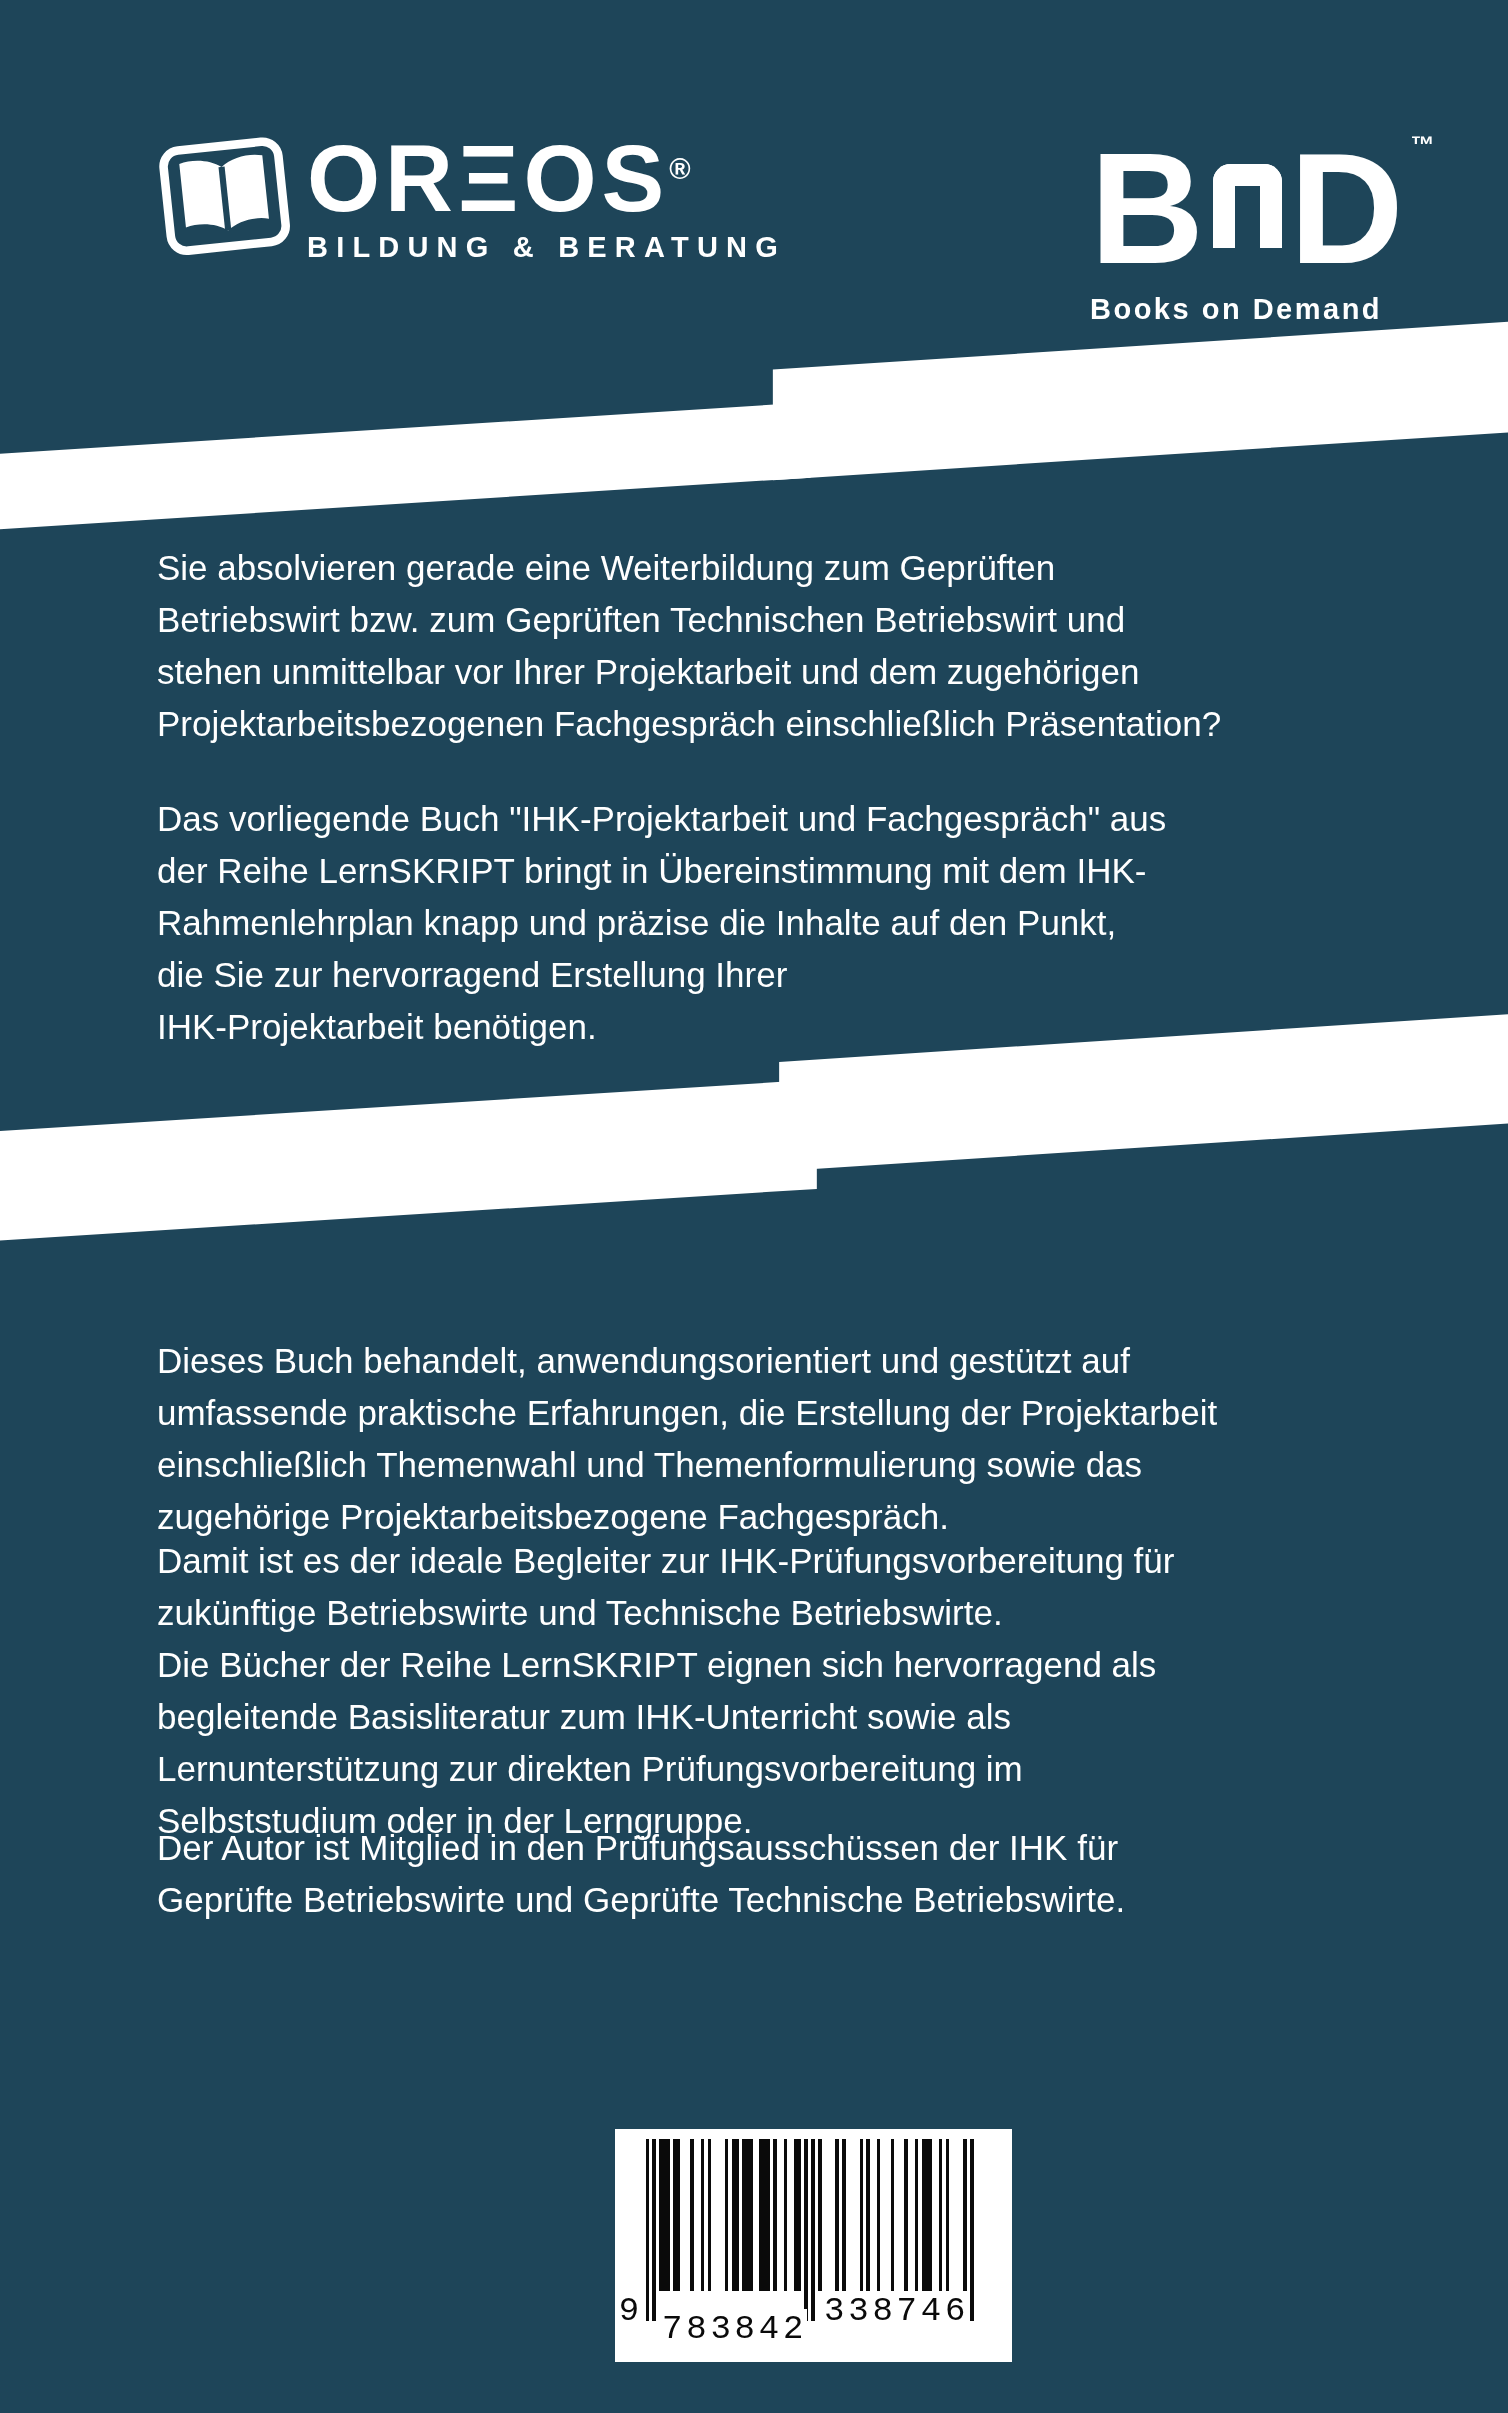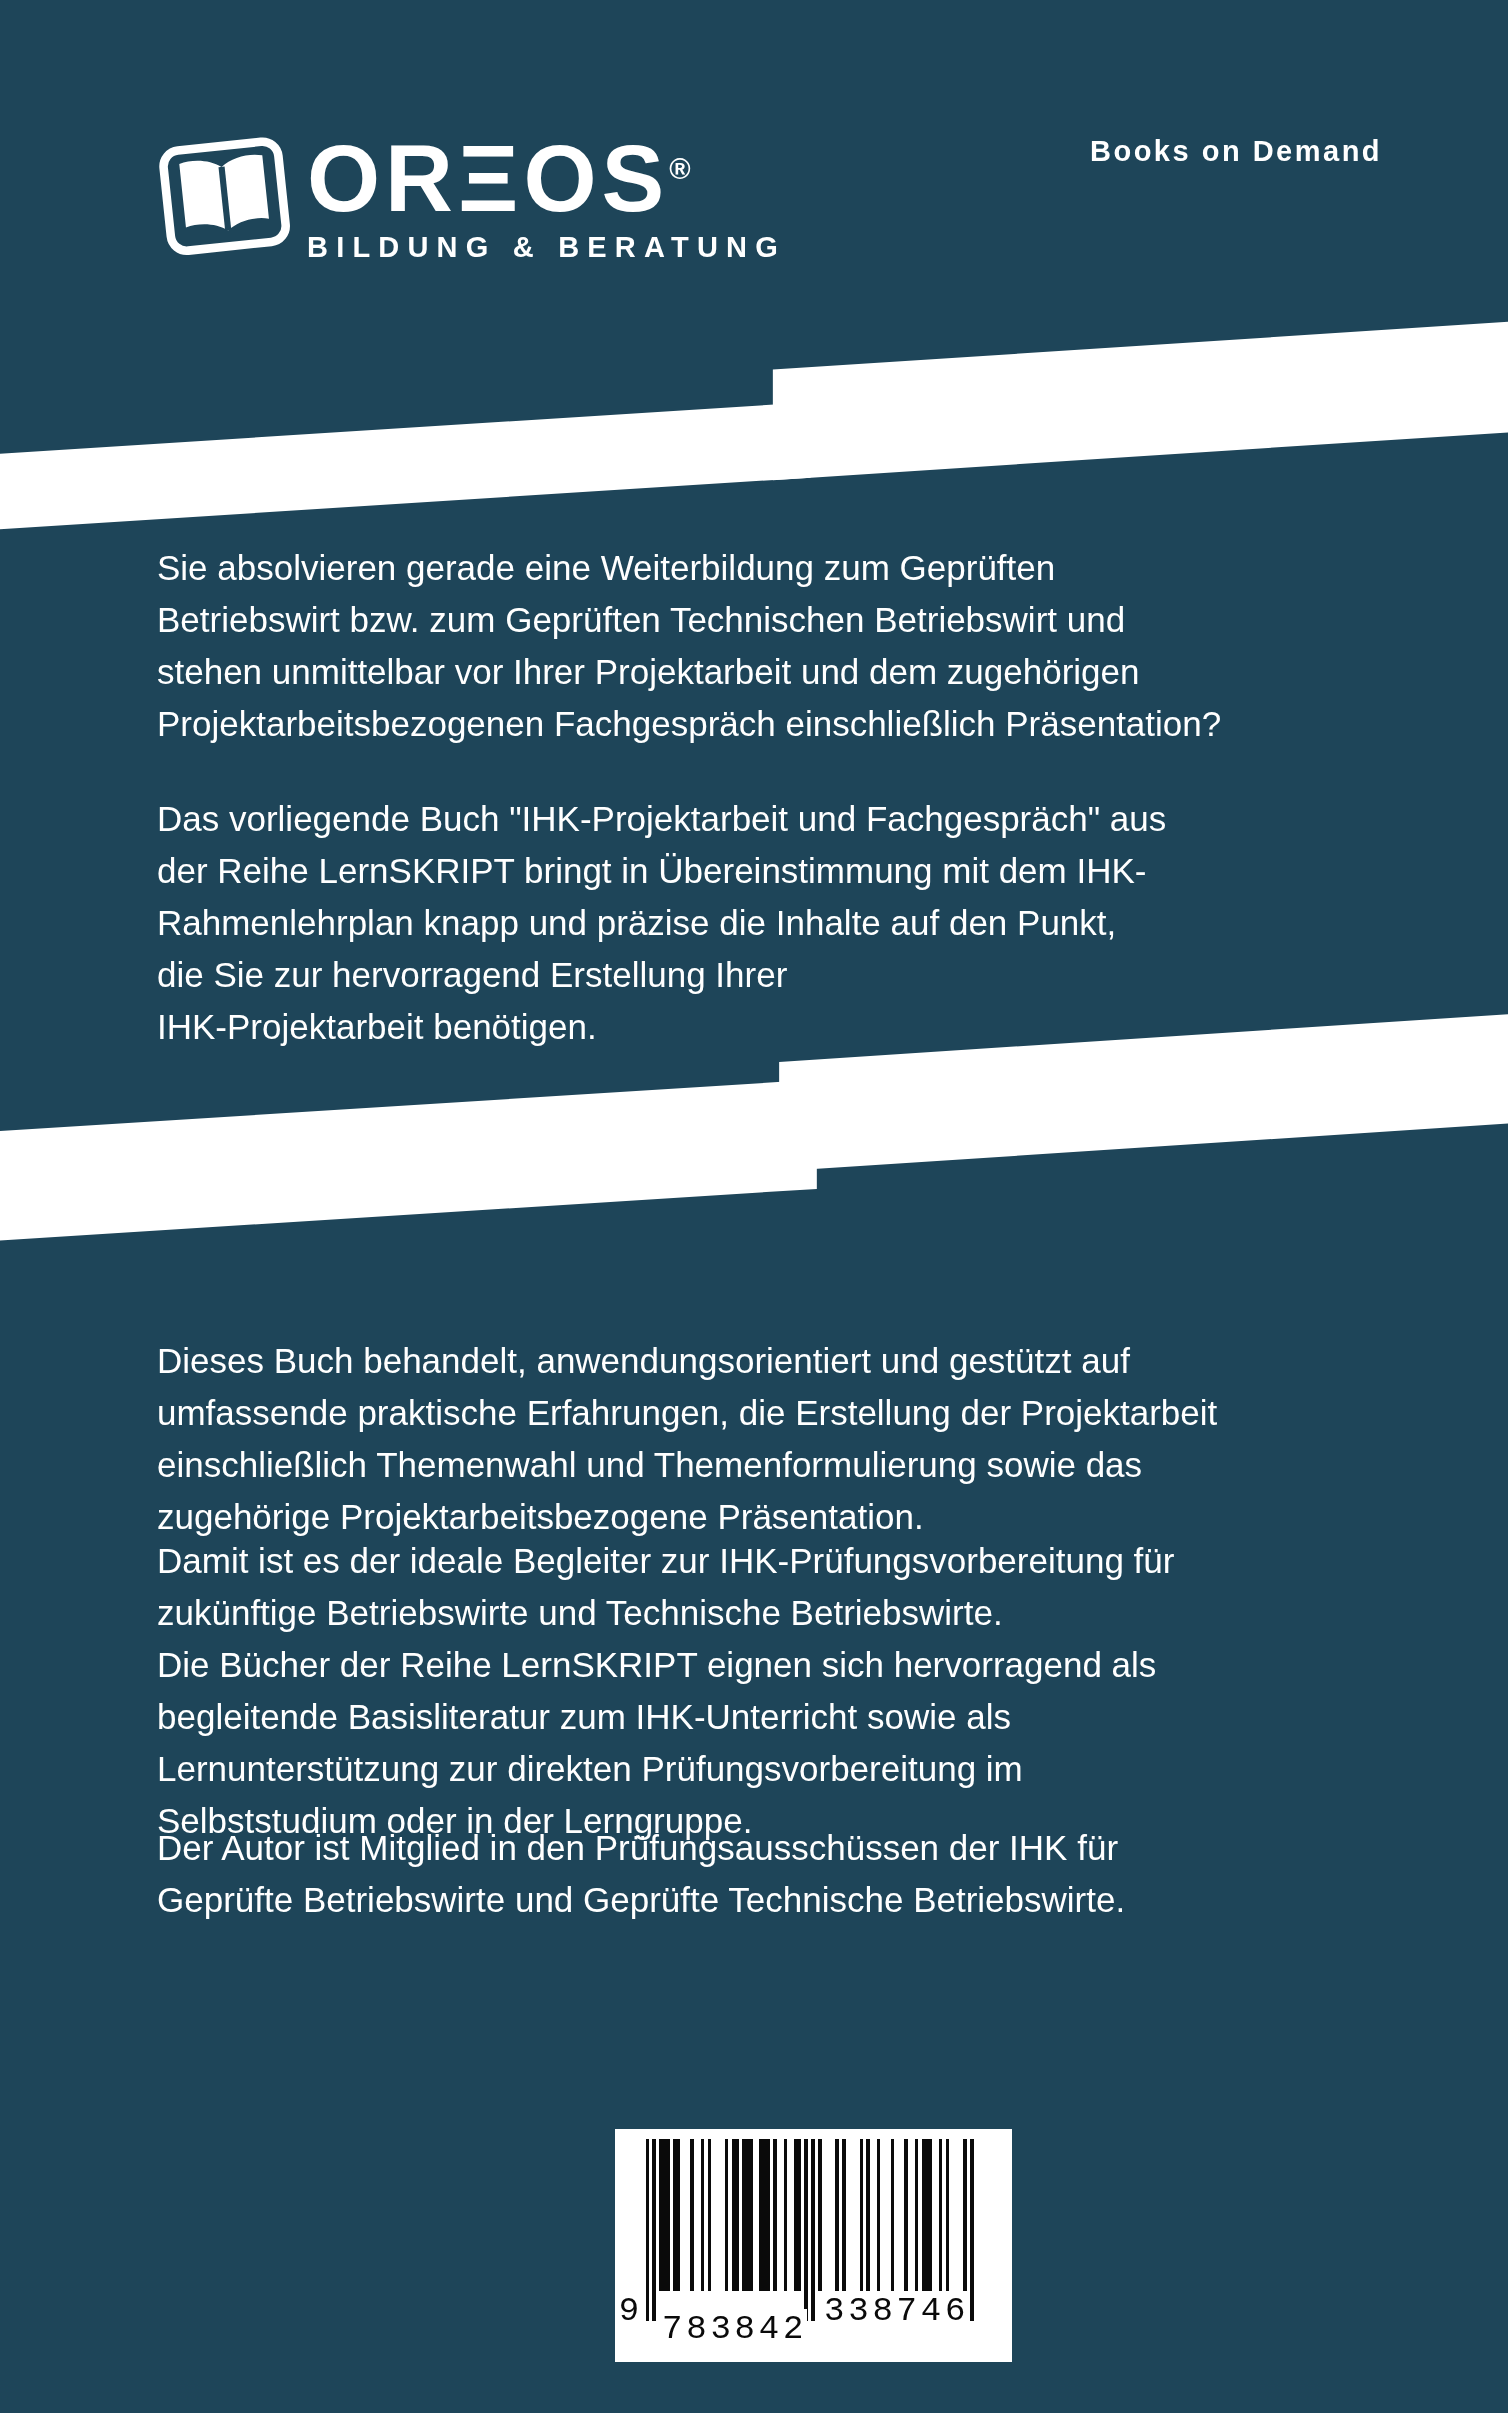--- a/index.html
+++ b/index.html
@@ -79,20 +79,24 @@
       <path d="M55 27 L55 79" stroke="#1e4559" stroke-width="5"></path>
     </g>
   </svg>
   <div>
     <div class="oreos-wordmark"><span>ORΞOS</span><sup>®</sup></div>
     <div class="oreos-tagline">BILDUNG &amp; BERATUNG</div>
   </div>
 </div>
 
 <div class="bod">
+  <div class="bod-wordmark">
+    <span>B</span><span class="bod-o"></span><span>D</span>
+    <span class="bod-tm">™</span>
+  </div>
   <div class="bod-tagline">Books on Demand</div>
 </div>
 
 <div class="para p1">
   <div class="line">Sie absolvieren gerade eine Weiterbildung zum Geprüften</div>
   <div class="line">Betriebswirt bzw. zum Geprüften Technischen Betriebswirt und</div>
   <div class="line">stehen unmittelbar vor Ihrer Projektarbeit und dem zugehörigen</div>
   <div class="line">Projektarbeitsbezogenen Fachgespräch einschließlich Präsentation?</div>
 </div>
 
@@ -101,21 +105,21 @@
   <div class="line">der Reihe LernSKRIPT bringt in Übereinstimmung mit dem IHK-</div>
   <div class="line">Rahmenlehrplan knapp und präzise die Inhalte auf den Punkt,</div>
   <div class="line">die Sie zur hervorragend Erstellung Ihrer</div>
   <div class="line">IHK-Projektarbeit benötigen.</div>
 </div>
 
 <div class="para p3">
   <div class="line">Dieses Buch behandelt, anwendungsorientiert und gestützt auf</div>
   <div class="line">umfassende praktische Erfahrungen, die Erstellung der Projektarbeit</div>
   <div class="line">einschließlich Themenwahl und Themenformulierung sowie das</div>
-  <div class="line">zugehörige Projektarbeitsbezogene Präsentation.</div>
+  <div class="line">zugehörige Projektarbeitsbezogene Fachgespräch.</div>
 </div>
 
 <div class="para p4">
   <div class="line">Damit ist es der ideale Begleiter zur IHK-Prüfungsvorbereitung für</div>
   <div class="line">zukünftige Betriebswirte und Technische Betriebswirte.</div>
   <div class="line">Die Bücher der Reihe LernSKRIPT eignen sich hervorragend als</div>
   <div class="line">begleitende Basisliteratur zum IHK-Unterricht sowie als</div>
   <div class="line">Lernunterstützung zur direkten Prüfungsvorbereitung im</div>
   <div class="line">Selbststudium oder in der Lerngruppe.</div>
 </div>

